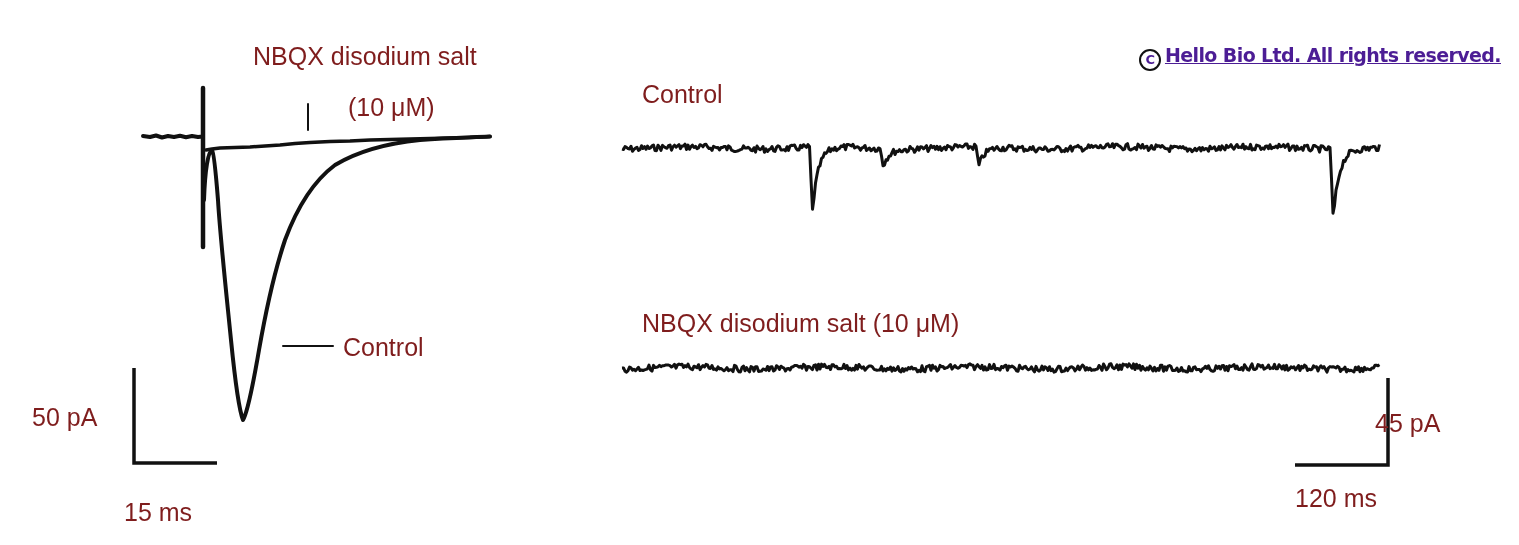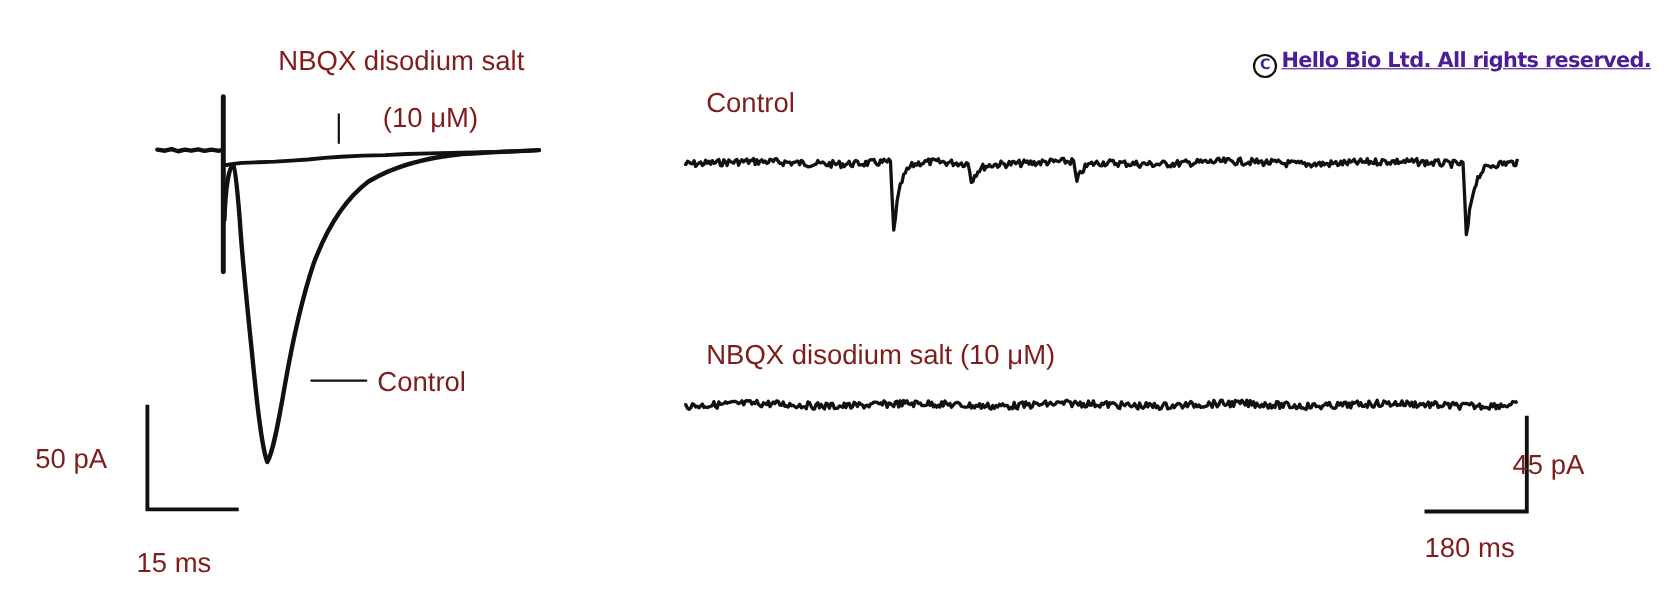--- a/index.html
+++ b/index.html
@@ -42,13 +42,13 @@
 
 <div class="lbl" style="left:253px; top:44px;">NBQX disodium salt</div>
 <div class="lbl" style="left:316px; top:95px;margin-left:32px;">(10 μM)</div>
 <div class="lbl" style="left:343px; top:335px;">Control</div>
 <div class="lbl" style="left:32px; top:405px;text-align:center;">50 pA</div>
 <div class="lbl" style="left:124px; top:500px;">15 ms</div>
 
 <div class="lbl" style="left:642px; top:82px;">Control</div>
 <div class="lbl" style="left:642px; top:311px;">NBQX disodium salt (10 μM)</div>
 <div class="lbl" style="left:1351px; top:411px;margin-left:24px;">45 pA</div>
-<div class="lbl" style="left:1295px; top:486px;">180 ms</div>
+<div class="lbl" style="left:1295px; top:486px;">120 ms</div>
 
 </body></html>

